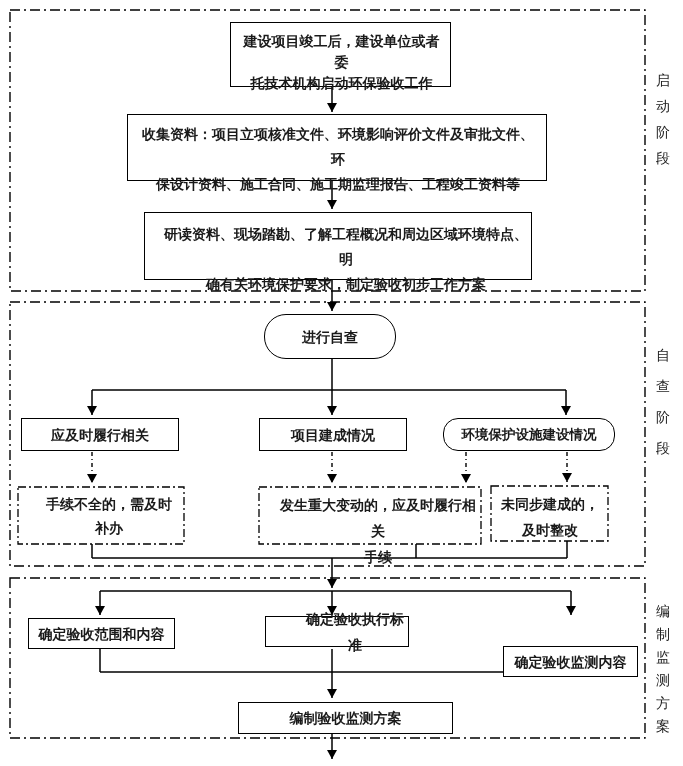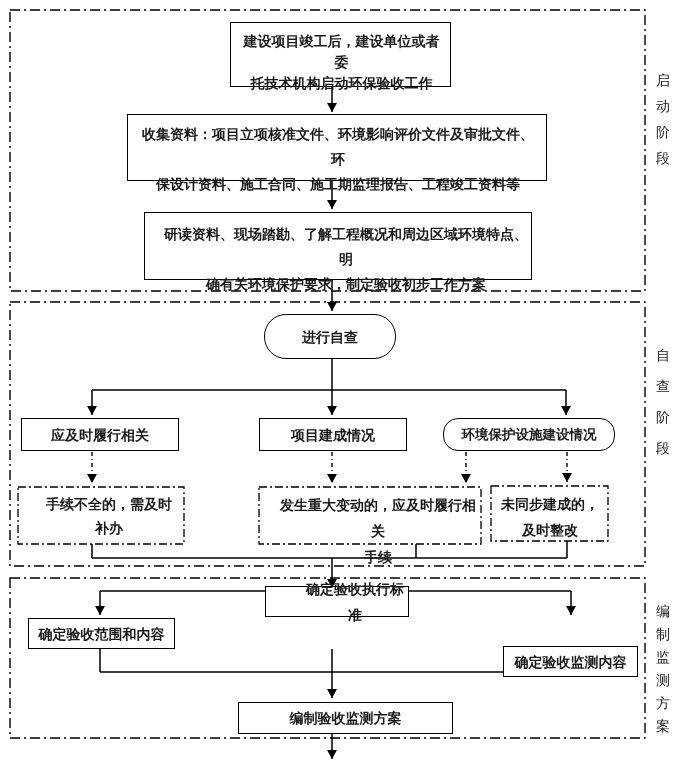--- a/index.html
+++ b/index.html
@@ -147,21 +147,21 @@
 
   <div class="box noborder tl" style="left:491px;top:486px;width:117px;height:55px;padding:5px 0 0 10px;line-height:26px;">
     <span>未同步建成的，
 及时整改</span>
   </div>
 
   <div class="box solid cc" style="left:28px;top:618px;width:147px;height:31px;">
     <span>确定验收范围和内容</span>
   </div>
 
-  <div class="box solid cc" style="left:265px;top:586px;width:144px;height:31px;padding-left:36px;">
+  <div class="box solid cc" style="left:265px;top:616px;width:144px;height:31px;padding-left:36px;">
     <span>确定验收执行标准</span>
   </div>
 
   <div class="box solid cc" style="left:503px;top:646px;width:135px;height:31px;">
     <span>确定验收监测内容</span>
   </div>
 
   <div class="box solid cc" style="left:238px;top:702px;width:215px;height:32px;">
     <span>编制验收监测方案</span>
   </div>

